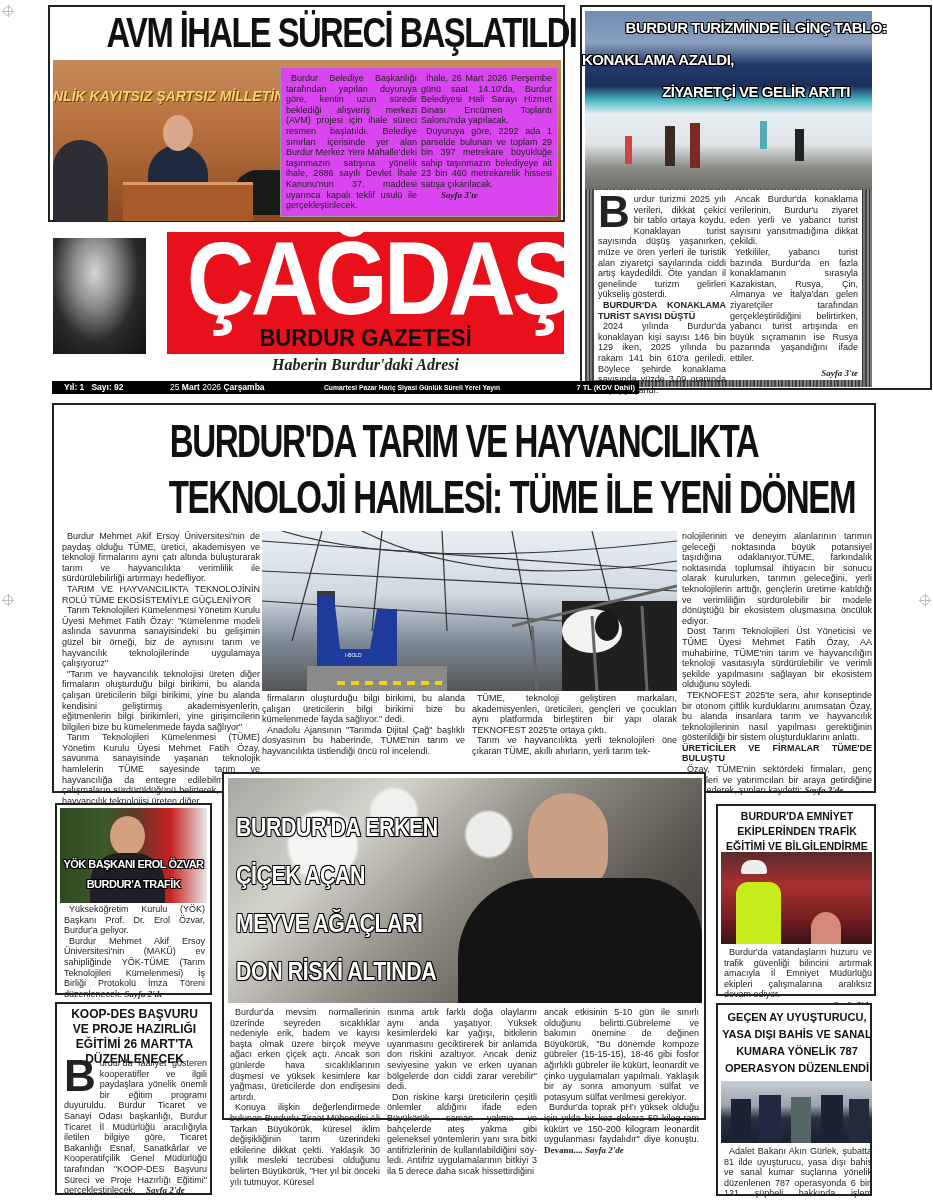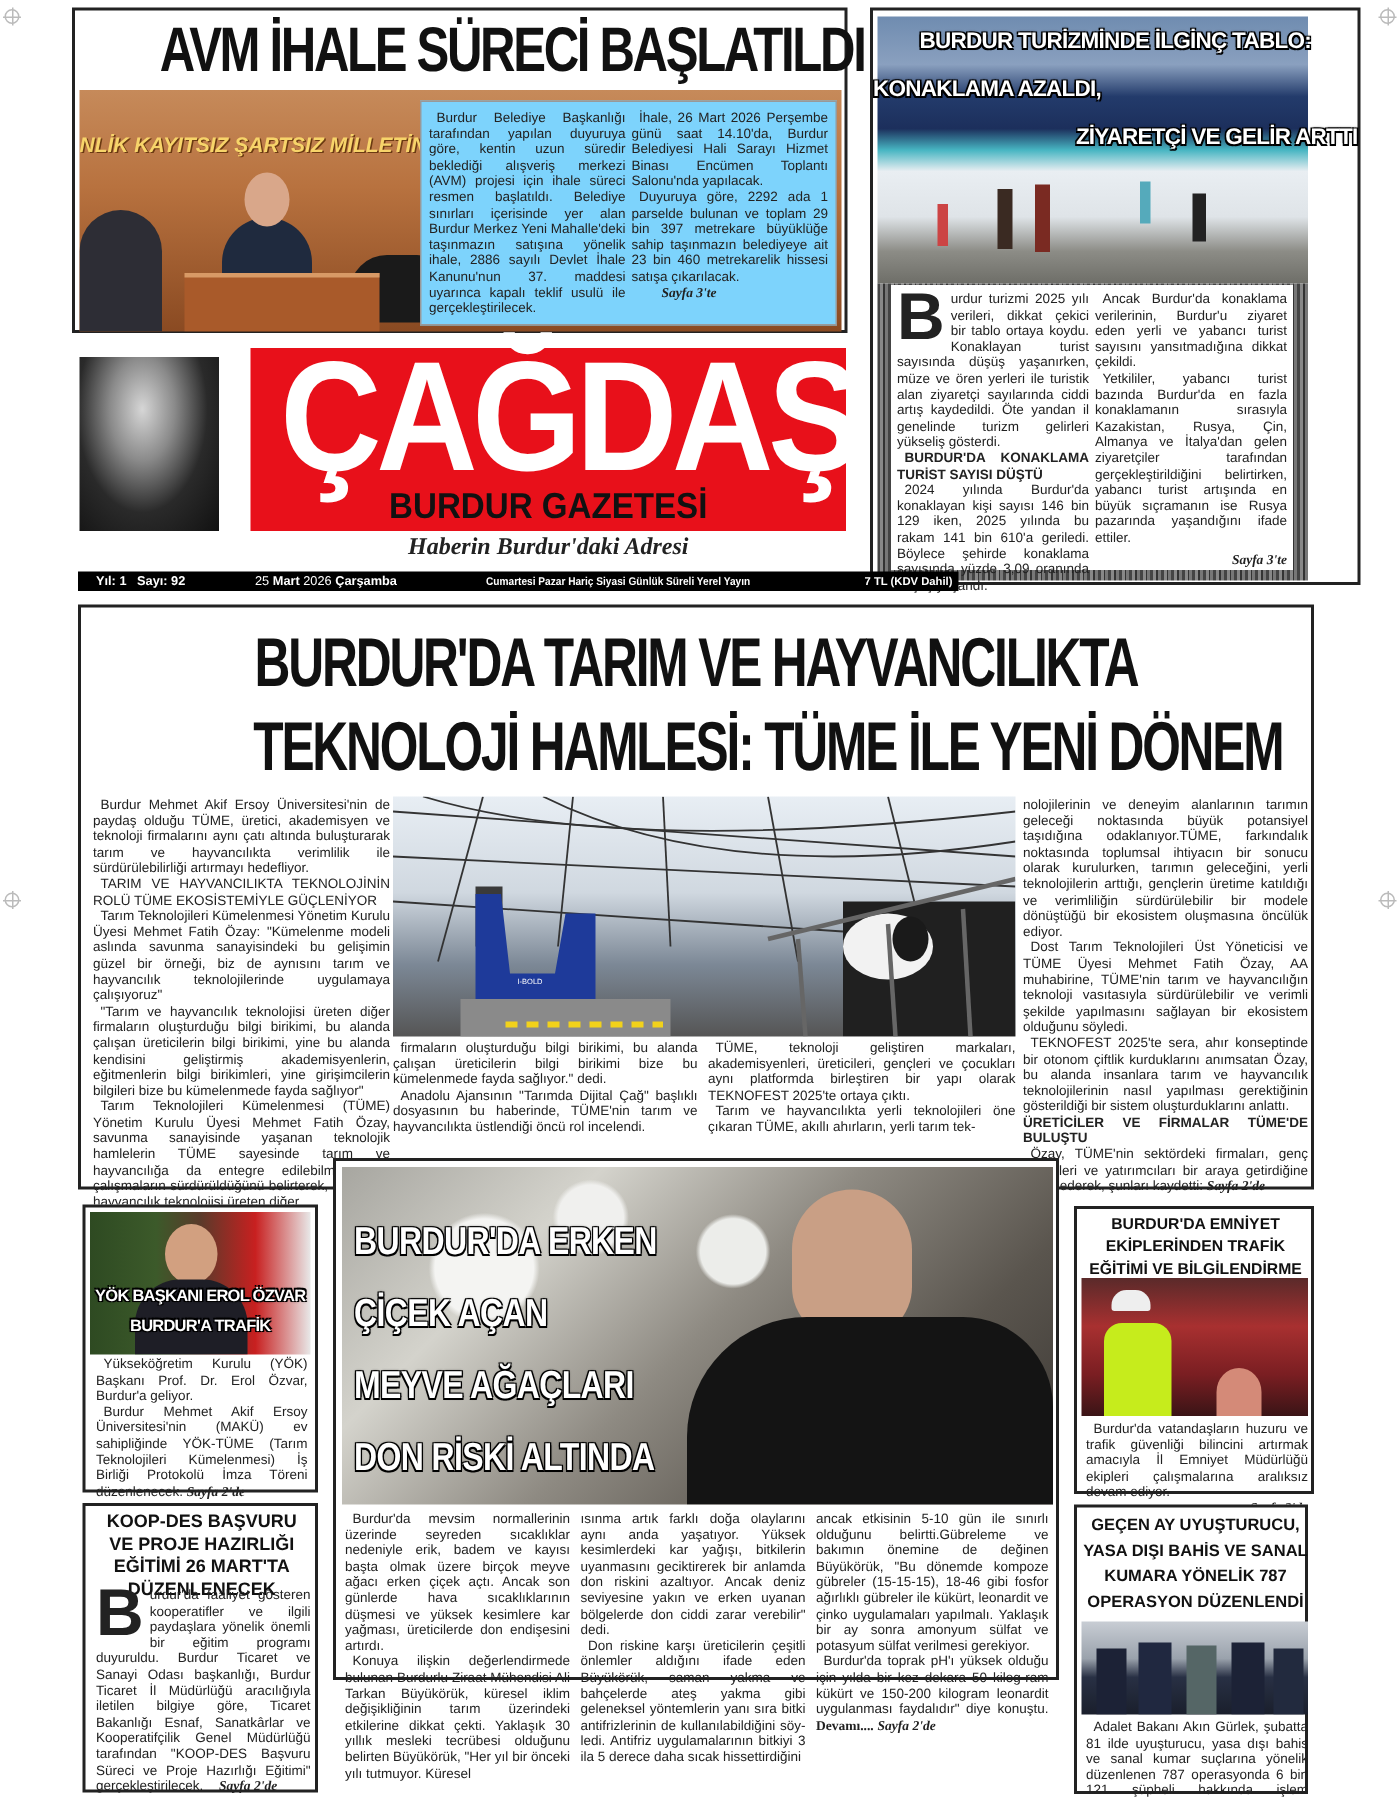--- a/index.html
+++ b/index.html
@@ -28,43 +28,43 @@
 <div class="box" style="left:48px;top:5px;width:517px;height:217px">
   <div style="position:absolute;left:0;right:0;top:2px;text-align:center;font-size:42px;font-weight:900;letter-spacing:-2px;transform:scaleX(0.78);transform-origin:center top;white-space:nowrap;font-family:'Liberation Sans',sans-serif;line-height:48px">AVM İHALE SÜRECİ BAŞLATILDI</div>
   <div class="photo" style="left:3px;top:53px;width:508px;height:161px;background:linear-gradient(180deg,#c68a5a 0%,#b8723f 40%,#8a4a22 100%)">
     <div style="position:absolute;left:0;top:28px;color:#f7d46a;font-weight:900;font-style:italic;font-size:14px;text-shadow:1px 1px 0 #6b3a12;white-space:nowrap">NLİK KAYITSIZ ŞARTSIZ MİLLETİNDİR.</div>
     <div style="position:absolute;left:95px;top:85px;width:60px;height:60px;background:#1f2a3e;border-radius:30px 30px 4px 4px"></div>
     <div style="position:absolute;left:110px;top:55px;width:30px;height:36px;background:#d9a78a;border-radius:50%"></div>
     <div style="position:absolute;left:180px;top:110px;width:70px;height:45px;background:#1a1a1a;border-radius:25px 25px 0 0"></div>
     <div style="position:absolute;left:0;top:80px;width:55px;height:81px;background:#2d2d35;border-radius:30px 30px 0 0"></div>
     <div style="position:absolute;left:70px;top:122px;width:130px;height:39px;background:#a95a2a;border-top:3px solid #d89a66"></div>
   </div>
-  <div style="position:absolute;left:230px;top:60px;width:278px;height:150px;background:#7dd3fc;border:1px solid #999;padding:5px 5px">
+  <div style="position:absolute;left:230px;top:60px;width:278px;height:150px;background:#d946ef;border:1px solid #999;padding:5px 5px">
     <div class="txt" style="width:131px;float:left">
       <p>Burdur Belediye Başkanlığı tarafından yapılan duyuruya göre, kentin uzun süredir beklediği alışveriş merkezi (AVM) projesi için ihale süreci resmen başlatıldı. Belediye sınırları içerisinde yer alan Burdur Merkez Yeni Mahalle'deki taşınmazın satışına yönelik ihale, 2886 sayılı Devlet İhale Kanunu'nun 37. maddesi uyarınca kapalı teklif usulü ile gerçekleştirilecek.</p>
     </div>
     <div class="txt" style="width:131px;float:right">
       <p>İhale, 26 Mart 2026 Perşembe günü saat 14.10'da, Burdur Belediyesi Hali Sarayı Hizmet Binası Encümen Toplantı Salonu'nda yapılacak.</p>
       <p>Duyuruya göre, 2292 ada 1 parselde bulunan ve toplam 29 bin 397 metrekare büyüklüğe sahip taşınmazın belediyeye ait 23 bin 460 metrekarelik hissesi satışa çıkarılacak.</p>
       <span class="sayfa" style="margin-left:20px">Sayfa 3'te</span>
     </div>
   </div>
 </div>
 
-<div class="box" style="left:580px;top:5px;width:327px;height:385px">
+<div class="box" style="left:580px;top:5px;width:352px;height:385px">
   <div class="photo" style="left:3px;top:4px;width:287px;height:178px;background:linear-gradient(180deg,#6f8cb0 0%,#8aa0bf 18%,#233b6b 30%,#1c2f5c 42%,#47b5c2 50%,#e9eef2 58%,#dfe4e8 75%,#8c8c86 88%,#6e6e68 100%)">
     <div style="position:absolute;left:80px;top:115px;width:10px;height:40px;background:#3a2a22"></div>
     <div style="position:absolute;left:105px;top:112px;width:10px;height:45px;background:#7a2a22"></div>
     <div style="position:absolute;left:40px;top:125px;width:7px;height:28px;background:#c44"></div>
     <div style="position:absolute;left:175px;top:110px;width:7px;height:28px;background:#5ab"></div>
     <div style="position:absolute;left:210px;top:118px;width:9px;height:32px;background:#222"></div>
   </div>
   <div class="ovl" style="left:0;right:0;top:12px;text-align:center;font-size:15px">BURDUR TURİZMİNDE İLGİNÇ TABLO:</div>
   <div class="ovl" style="left:0;right:0;top:44px;font-size:15px">KONAKLAMA AZALDI,</div>
-  <div class="ovl" style="left:0;right:0;top:76px;text-align:right;font-size:15px">ZİYARETÇİ VE GELİR ARTTI</div>
+  <div class="ovl" style="left:0;right:0;top:76px;text-align:center;font-size:15px">ZİYARETÇİ VE GELİR ARTTI</div>
   <div style="position:absolute;left:3px;top:182px;width:287px;height:198px;background:repeating-linear-gradient(90deg,#444 0 2px,#888 2px 4px,#333 4px 5px,#777 5px 7px)"></div>
   <div style="position:absolute;left:12px;top:183px;width:268px;height:190px;background:#fff;padding:4px 4px">
     <div class="txt" style="width:128px;float:left">
       <span class="dropcap">B</span>
       <span>urdur turizmi 2025 yılı verileri, dikkat çekici bir tablo ortaya koydu. Konaklayan turist sayısında düşüş yaşanırken, müze ve ören yerleri ile turistik alan ziyaretçi sayılarında ciddi artış kaydedildi. Öte yandan il genelinde turizm gelirleri yükseliş gösterdi.</span>
       <div style="font-weight:700;text-indent:5px">BURDUR'DA KONAKLAMA TURİST SAYISI DÜŞTÜ</div>
       <p>2024 yılında Burdur'da konaklayan kişi sayısı 146 bin 129 iken, 2025 yılında bu rakam 141 bin 610'a geriledi. Böylece şehirde konaklama sayısında yüzde 3,09 oranında düşüş yaşandı.</p>
     </div>
     <div class="txt" style="width:128px;float:right">
       <p>Ancak Burdur'da konaklama verilerinin, Burdur'u ziyaret eden yerli ve yabancı turist sayısını yansıtmadığına dikkat çekildi.</p>

